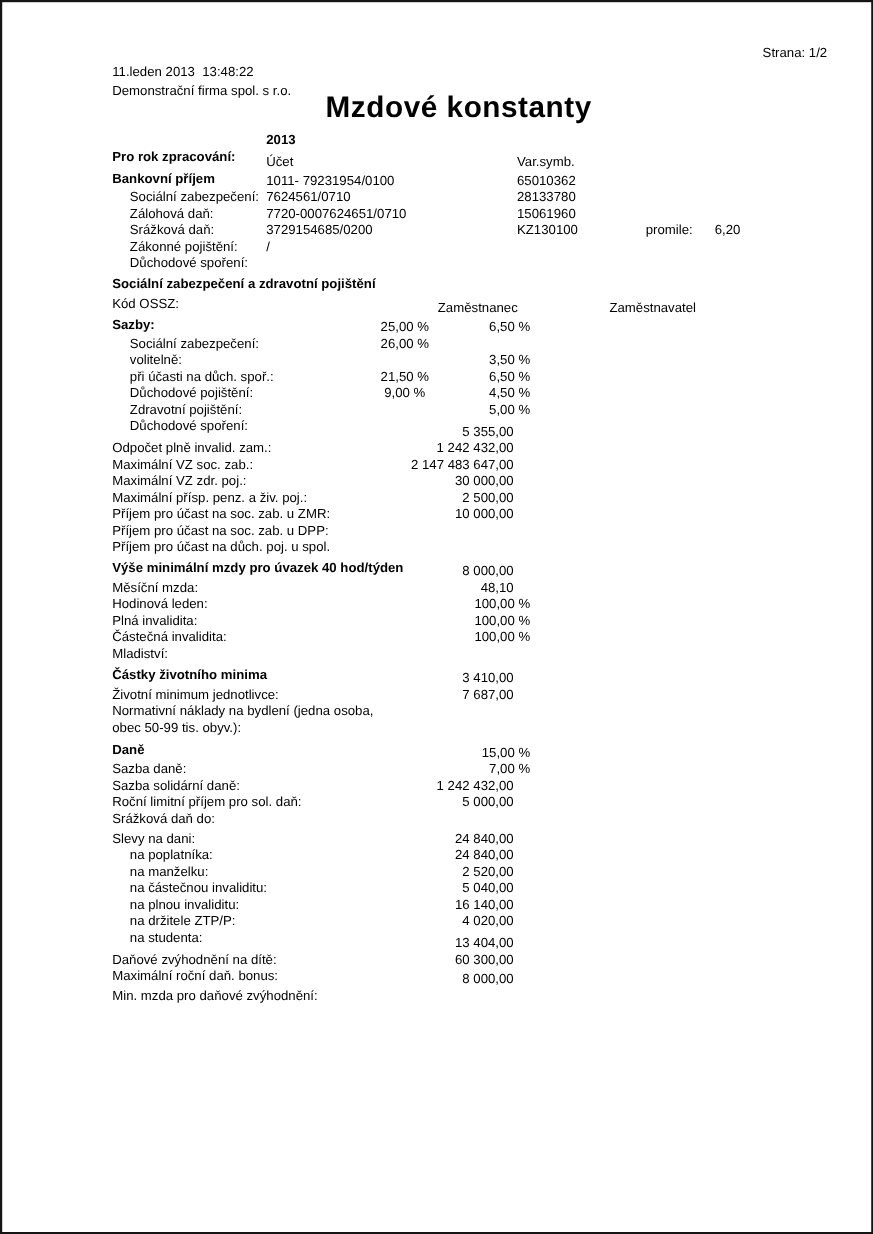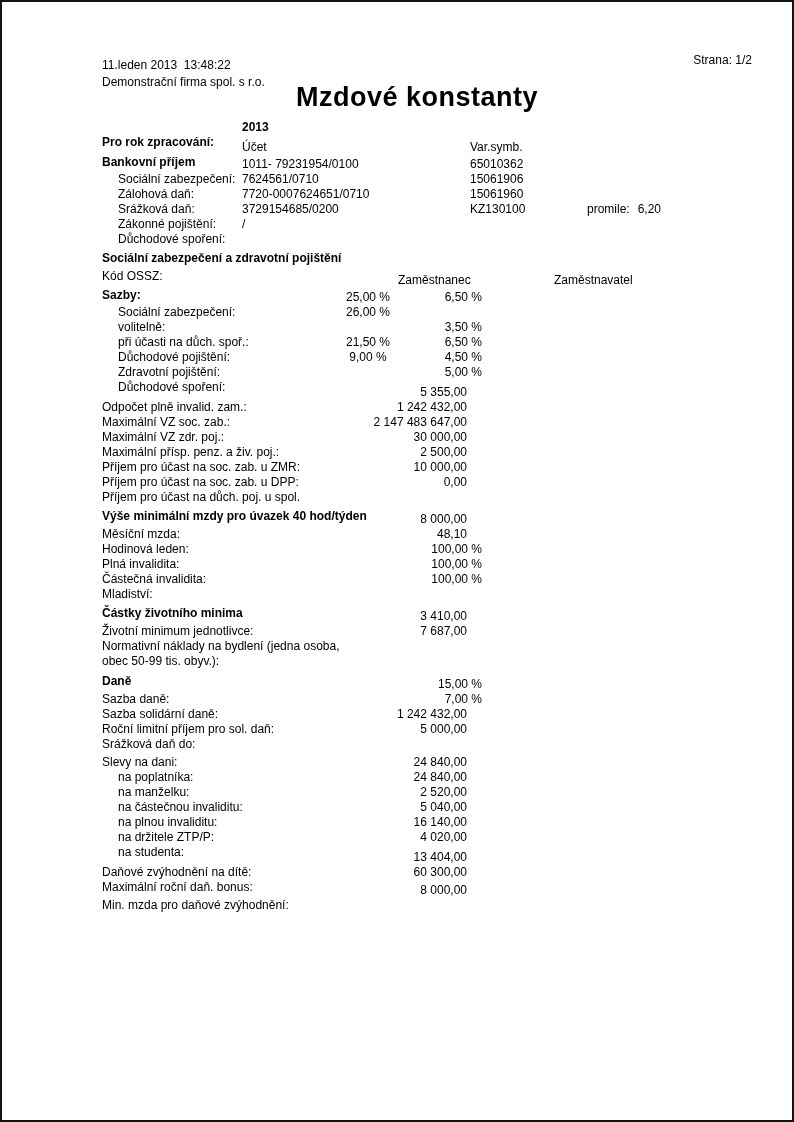--- a/index.html
+++ b/index.html
@@ -30,30 +30,30 @@
     margin-top:6px; margin-bottom:6px;
     height:34px; line-height:34px;
     text-align:center;
     font-size:27px; font-weight:bold;
     letter-spacing:0.5px;
   }
   .sec { font-weight:bold; margin-top:4px; margin-bottom:2px; }
   .gap3 { margin-top:3px; }
   .gap5 { margin-top:5px; }
   .ind { padding-left:16px; }
-  .pageno { position:absolute; right:0; top:12px; }
+  .pageno { position:absolute; right:0; top:0; }
   .c160 { position:absolute; left:160px; top:0; }
   .c388 { position:absolute; left:388px; top:0; }
   .c505 { position:absolute; left:505px; top:0; }
   .h-emp { position:absolute; left:316px; top:0; }
   .h-er  { position:absolute; left:472px; top:0; }
   .amt { position:absolute; left:0; top:0; width:385px; text-align:right; }
   .pct { position:absolute; left:0; top:0; width:400px; text-align:right; }
   .v2  { position:absolute; left:0; top:0; width:572px; text-align:center; }
-  .prom-val { margin-left:8px; }
+  .prom-val { margin-left:20px; }
   .wrap { height:31px; }
   .wrap .wlabel {
     display:inline-block; width:245px;
     white-space:normal; vertical-align:top;
   }
 </style>
 </head>
 <body>
 
 <div class="page">
@@ -79,21 +79,21 @@
       <span class="c388" style="font-weight:normal">Var.symb.</span>
     </div>
     <div class="row">
       <span class="ind">Sociální zabezpečení:</span>
       <span class="c160">1011- 79231954/0100</span>
       <span class="c388">65010362</span>
     </div>
     <div class="row">
       <span class="ind">Zálohová daň:</span>
       <span class="c160">7624561/0710</span>
-      <span class="c388">15061906</span>
+      <span class="c388">28133780</span>
     </div>
     <div class="row">
       <span class="ind">Srážková daň:</span>
       <span class="c160">7720-0007624651/0710</span>
       <span class="c388">15061960</span>
     </div>
     <div class="row">
       <span class="ind">Zákonné pojištění:</span>
       <span class="c160">3729154685/0200</span>
       <span class="c388">KZ130100</span>
@@ -166,21 +166,20 @@
     <div class="row">
       <span>Příjem pro účast na soc. zab. u ZMR:</span>
       <span class="amt">2 500,00</span>
     </div>
     <div class="row">
       <span>Příjem pro účast na soc. zab. u DPP:</span>
       <span class="amt">10 000,00</span>
     </div>
     <div class="row">
       <span>Příjem pro účast na důch. poj. u spol.</span>
-      <span class="amt">0,00</span>
     </div>
 
     <div class="row sec">
       <span>Výše minimální mzdy pro úvazek 40 hod/týden</span>
     </div>
     <div class="row gap3">
       <span>Měsíční mzda:</span>
       <span class="amt">8 000,00</span>
     </div>
     <div class="row">

